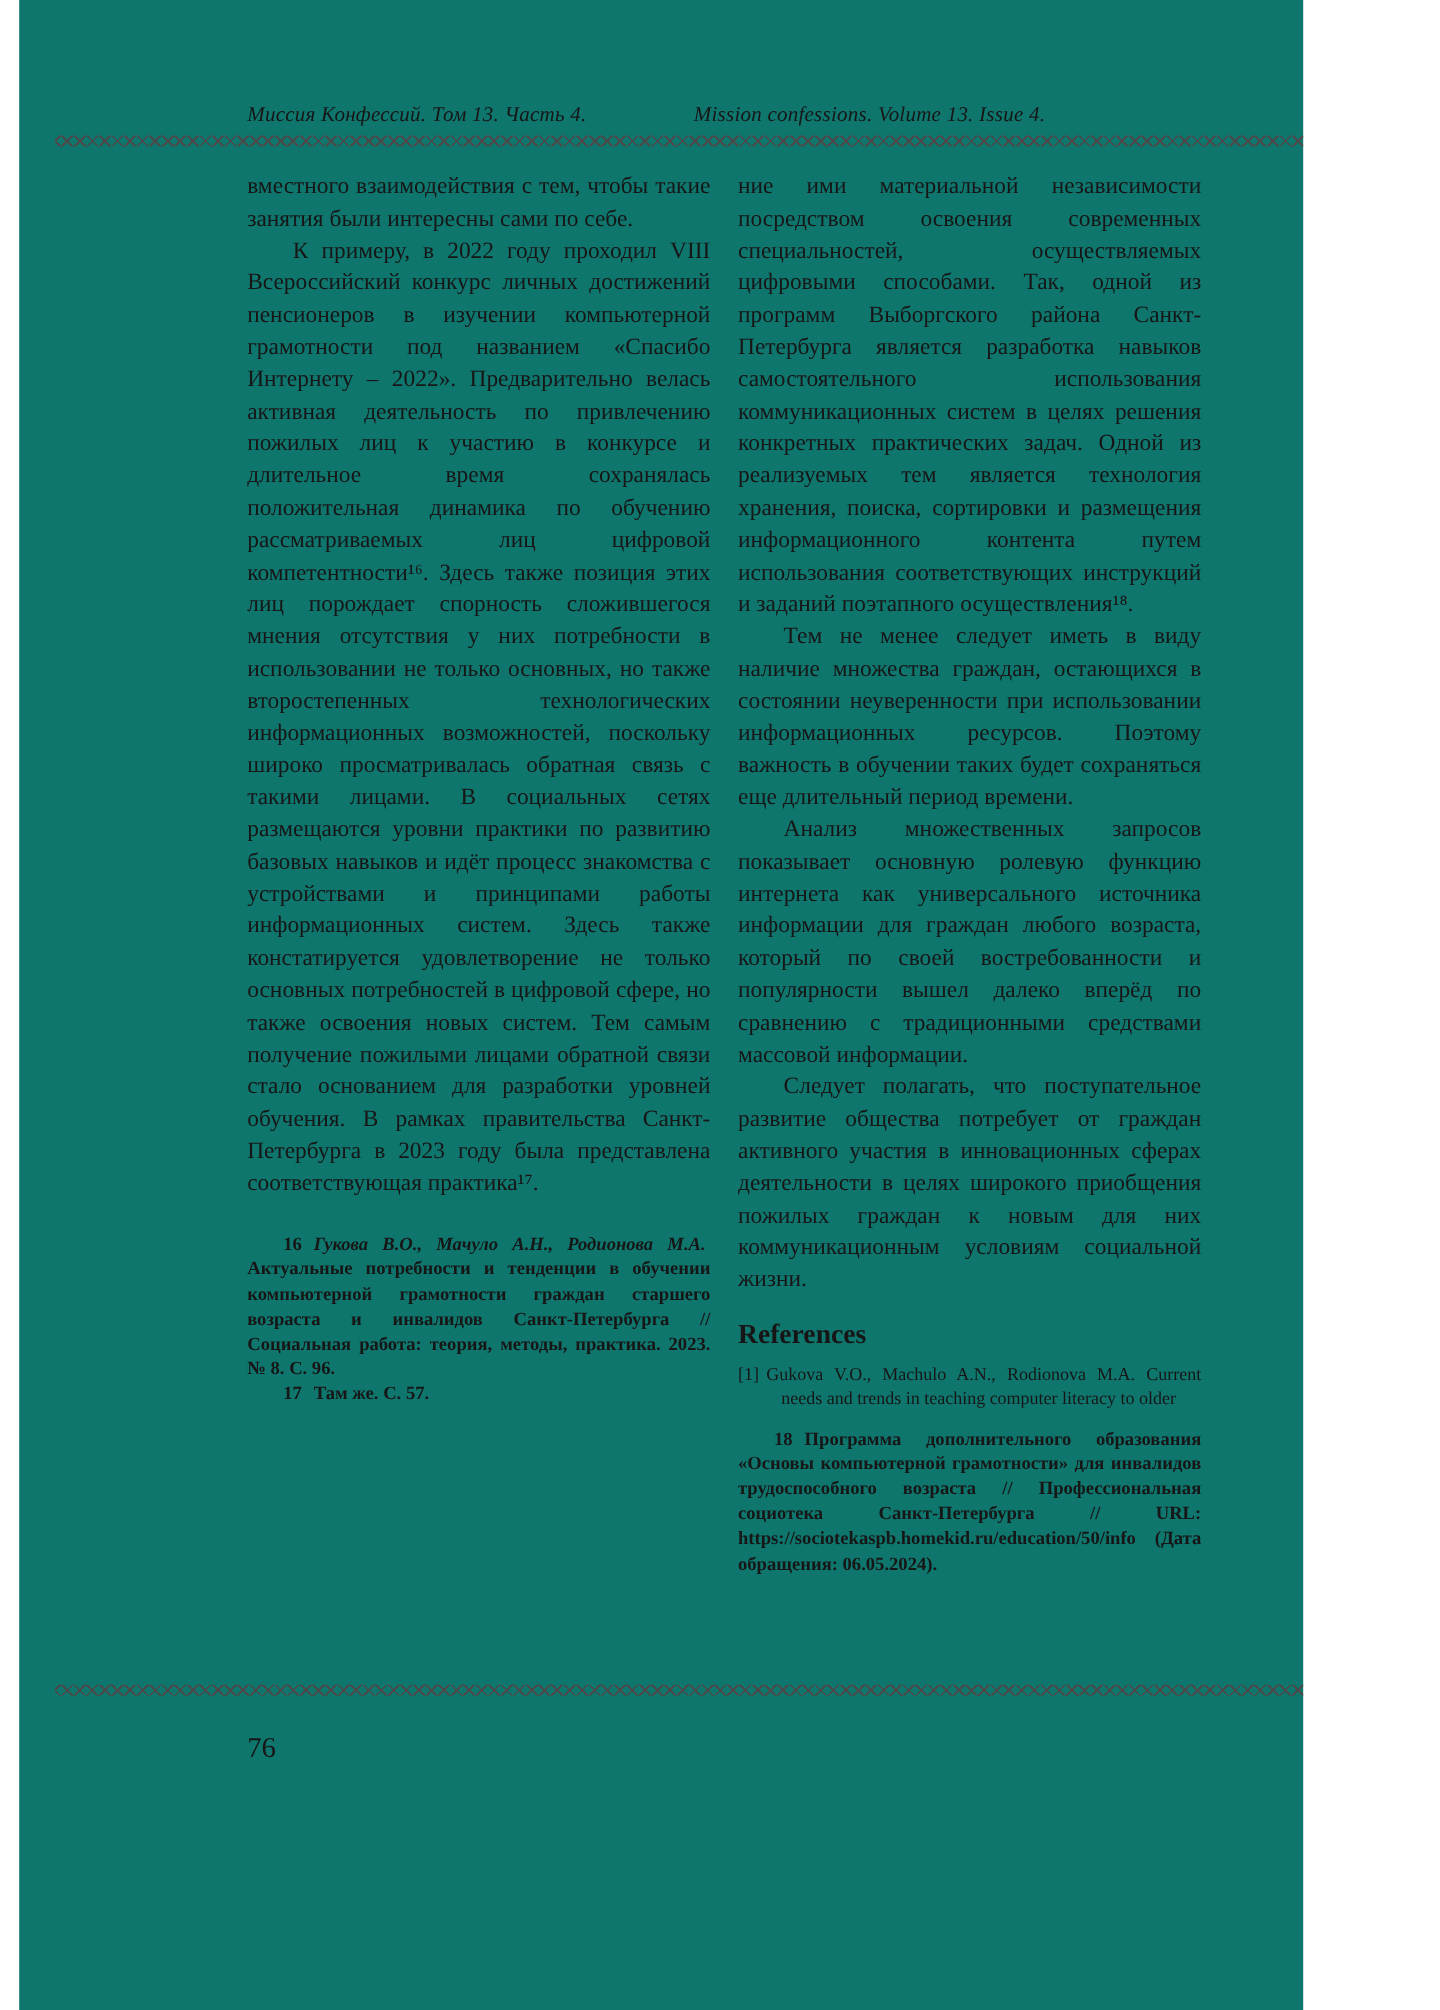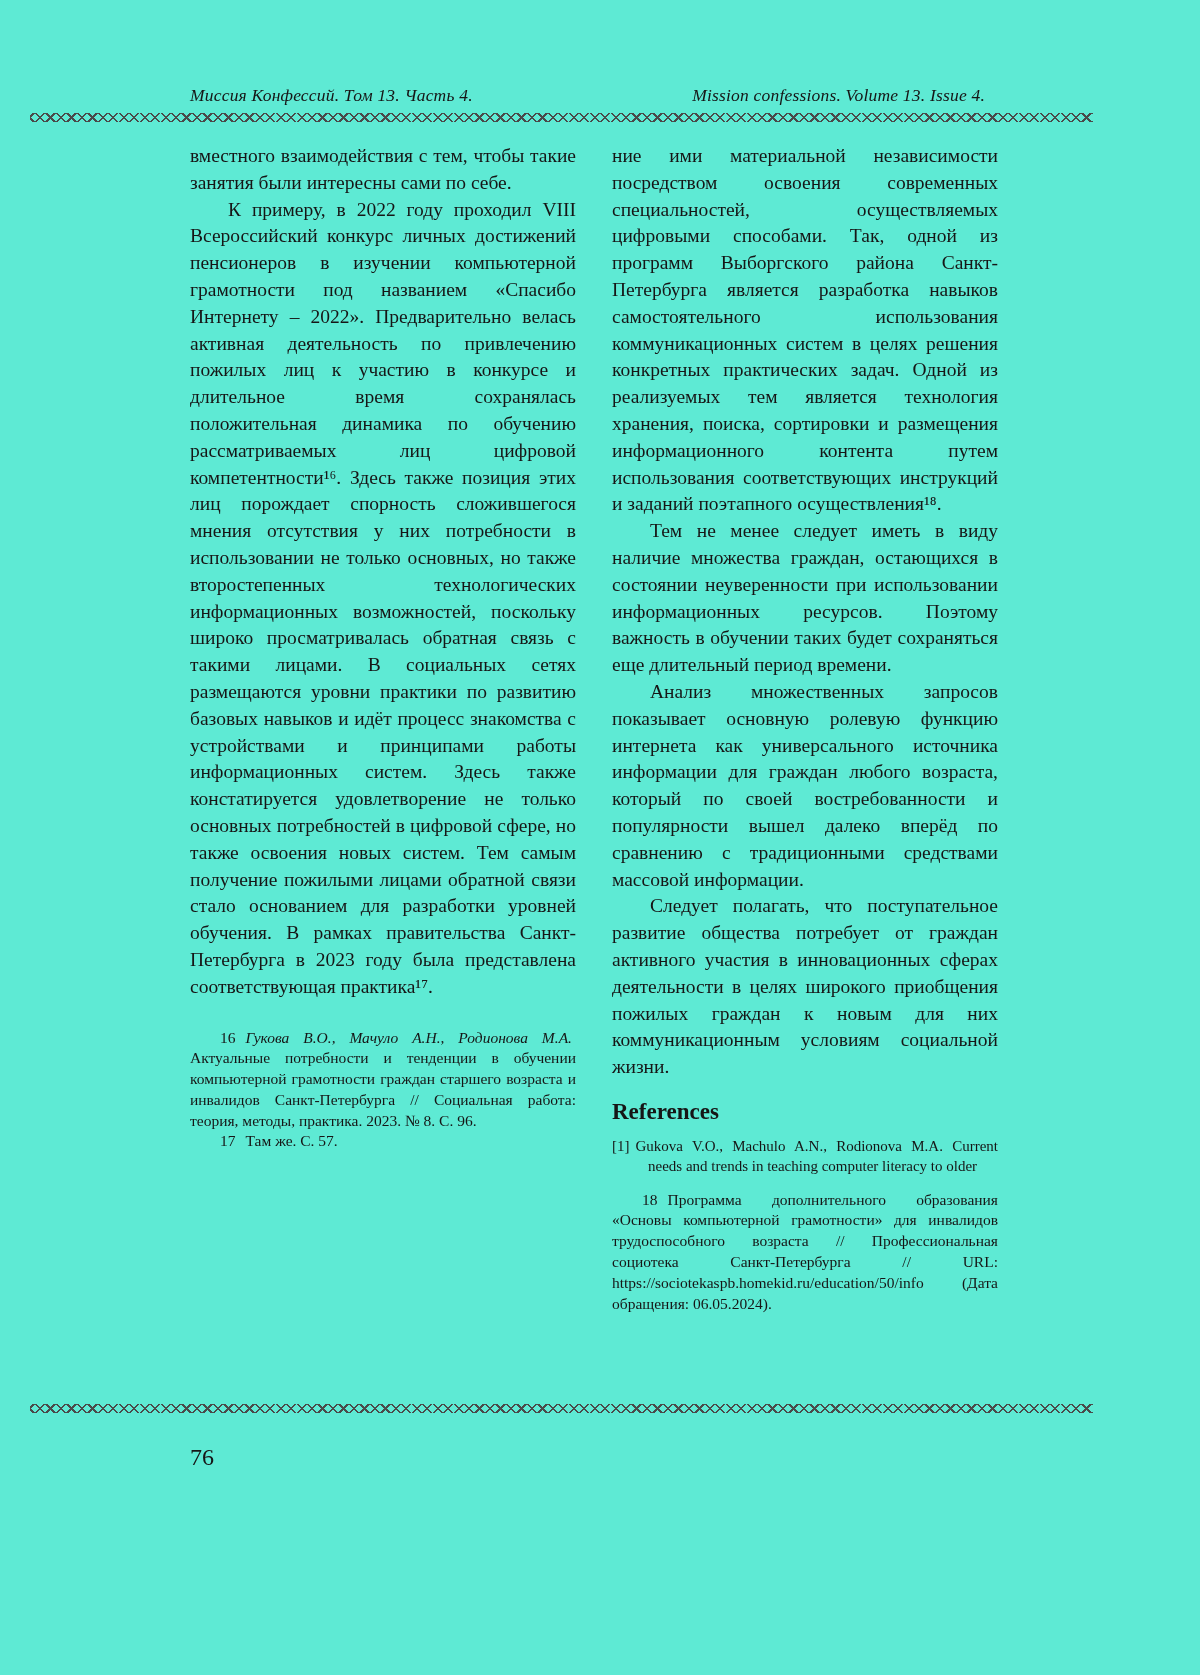--- a/index.html
+++ b/index.html
@@ -6,24 +6,25 @@
   html, body { margin: 0; padding: 0; }
   body {
     width: 1200px;
     height: 1675px;
     background: #ffffff;
     font-family: "Liberation Serif", serif;
     color: #161616;
   }
   .page {
     position: relative;
-    width: 1200px;
+    width: 1070px;
     height: 1675px;
-    background: #5eead4;
+    background: #0f766e;
     overflow: hidden;
+    margin-left: 16px;
   }
   .running-header {
     position: absolute;
     top: 85px;
     font-style: italic;
     font-size: 17.5px;
     letter-spacing: 0.2px;
     white-space: nowrap;
   }
   .rh-left { left: 190px; }
@@ -40,38 +41,38 @@
   }
   .chain-top { top: 113px; }
   .chain-bottom { top: 1404px; }
 
   .columns {
     position: absolute;
     top: 143px;
     left: 190px;
     width: 795px;
     display: flex;
-    gap: 36px;
+    gap: 23px;
   }
   .col {
     width: 386px;
     flex: 0 0 386px;
     text-align: justify;
     font-size: 19.5px;
     line-height: 26.8px;
   }
   .col p { margin: 0; }
   p.indent { text-indent: 38px; }
 
   .footnotes {
     margin-top: 27px;
     font-size: 15.5px;
     line-height: 20.8px;
   }
-  .fn { text-indent: 30px; text-align: justify; }
+  .fn { text-indent: 30px; text-align: justify; font-weight: bold; }
   .fn-num { margin-right: 10px; }
   .fn-authors { margin-right: 4px; }
   .italic { font-style: italic; }
 
   .references-title {
     font-size: 23px;
     font-weight: bold;
     margin: 18px 0 10px 0;
     font-family: "Liberation Serif", serif;
   }

